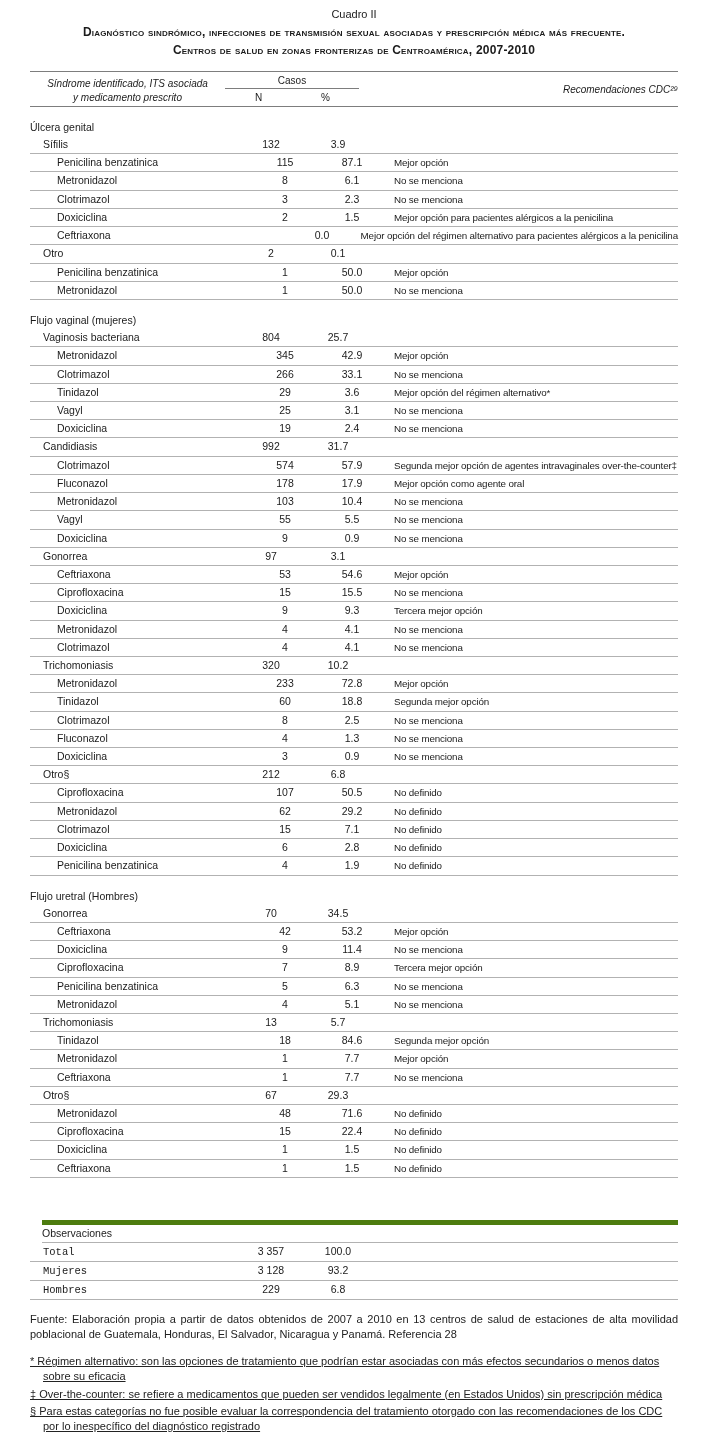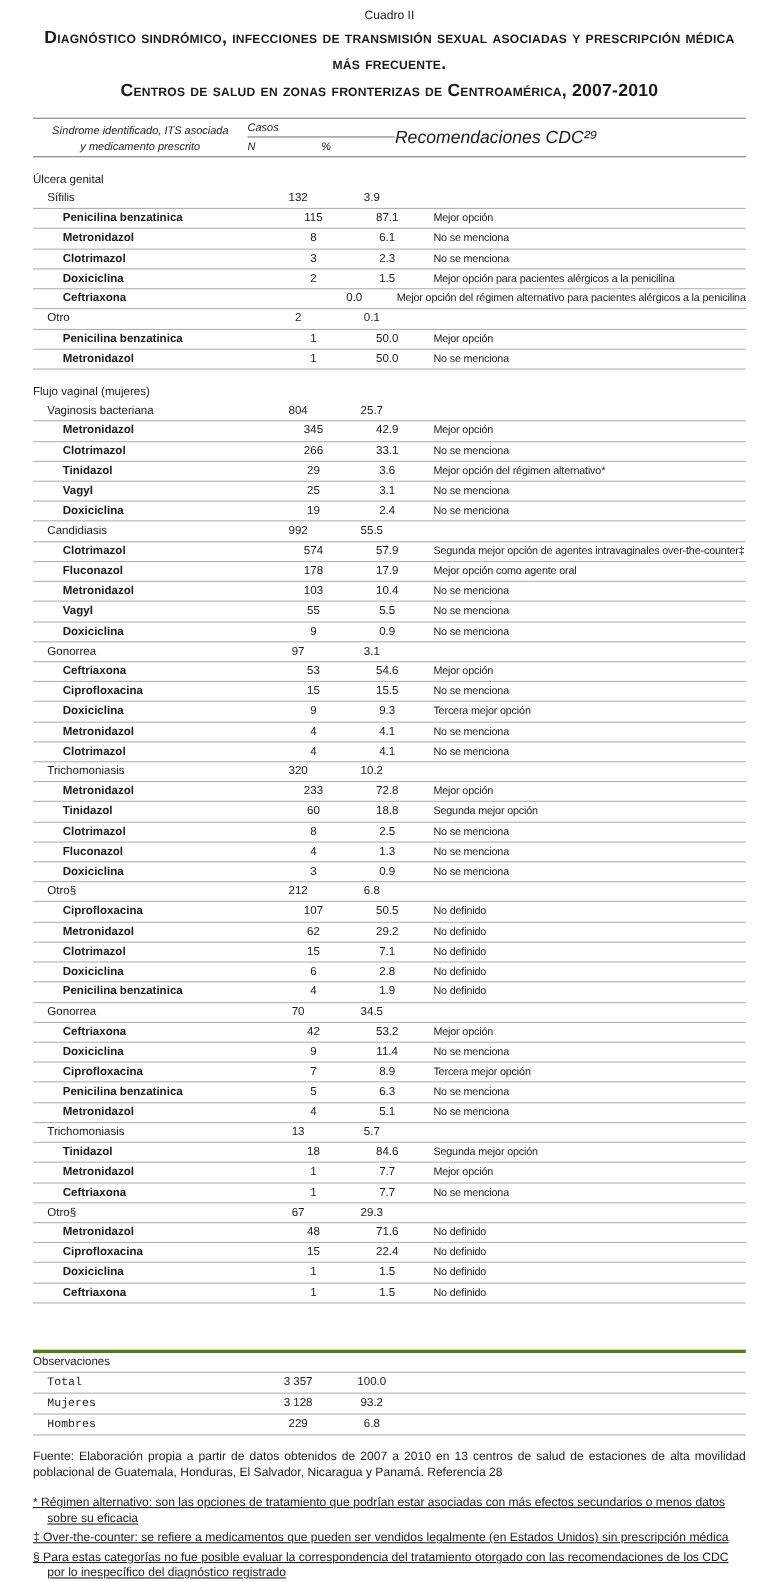--- a/index.html
+++ b/index.html
@@ -7,52 +7,52 @@
     width: 708px; height: 1438px;
     background: #ffffff;
     color: #1b1b1b;
     font-family: "Liberation Sans", "DejaVu Sans", sans-serif;
     overflow: hidden;
   }
   .page { padding: 8px 30px 0 30px; }
 
   .kicker { font-size: 11px; font-weight: normal; text-align: center; }
   .main-title {
-    font-size: 16px; font-weight: bold; font-variant: small-caps;
+    font-size: 12px; font-weight: bold; font-variant: small-caps;
     text-align: center; line-height: 1.5; margin-top: 3px; letter-spacing: .2px;
   }
 
   .thead {
     display: flex; align-items: stretch;
     border-top: 1px solid #7d7d7d; border-bottom: 1px solid #7d7d7d;
     margin-top: 12px; padding: 3px 0 2px 0;
   }
   .h-name { width: 195px; font-style: italic; font-size: 10px; text-align: center; line-height: 1.35; padding-top: 2px; }
-  .h-casos { width: 134px; font-style: italic; font-size: 10px; display: flex; flex-direction: column; }
+  .h-casos { width: 134px; font-size: 10px; text-align: center; display: flex; flex-direction: column; }
   .casos-label { border-bottom: 1px solid #7d7d7d; padding-bottom: 2px; }
   .casos-sub { display: flex; padding-top: 3px; }
   .h-n, .h-pct { width: 50%; }
-  .h-rec { flex: 1; font-style: italic; font-size: 16px; text-align: left; align-self: center; }
+  .h-rec { flex: 1; font-style: italic; font-size: 10px; text-align: right; align-self: center; }
 
   .tbody { }
   .row {
     display: flex; align-items: baseline;
     border-bottom: 1px solid #b2b2b2;
     font-size: 10.5px; line-height: 1.25; padding: 2px 0;
   }
   .c-name { width: 195px; }
   .c-n    { width: 66px; text-align: center; }
   .c-pct  { width: 68px; text-align: center; }
   .c-rec  { flex: 1; padding-left: 8px; white-space: nowrap; font-size: 9.8px; letter-spacing: -0.15px; }
 
   .t-section { border-bottom: none; margin-top: 12px; }
   .t-disease .c-name { padding-left: 13px; }
   .t-total   .c-name { padding-left: 13px; font-family: Liberation Mono, monospace; }
-  .t-med     .c-name { padding-left: 27px; font-weight: bold; }
-  .t-obs { border-top: 3px solid #4d7c0f; margin-top: 42px; }
+  .t-med     .c-name { padding-left: 27px; }
+  .t-obs { border-top: 5px solid #4d7c0f; margin-top: 42px; margin-left: 12px; }
 
   .footer { margin-top: 12px; font-size: 11px; line-height: 1.32; color: #222; }
   .fuente { text-align: justify; }
   .footnotes { margin-top: 13px; text-decoration: underline; }
   .footnote { padding-left: 13px; text-indent: -13px; margin-top: 3px; }
   .abbrev { margin-top: 11px; }
   .abbrev-line { margin-top: 1px; }
 </style>
 </head>
 <body>
@@ -181,21 +181,21 @@
     </div>
       <div class="row t-med">
       <div class="c-name">Doxiciclina</div>
       <div class="c-n">19</div>
       <div class="c-pct">2.4</div>
       <div class="c-rec">No se menciona</div>
     </div>
       <div class="row t-disease">
       <div class="c-name">Candidiasis</div>
       <div class="c-n">992</div>
-      <div class="c-pct">55.5</div>
+      <div class="c-pct">31.7</div>
       <div class="c-rec"></div>
     </div>
       <div class="row t-med">
       <div class="c-name">Clotrimazol</div>
       <div class="c-n">574</div>
       <div class="c-pct">57.9</div>
       <div class="c-rec">Segunda mejor opción de agentes intravaginales over-the-counter‡</div>
     </div>
       <div class="row t-med">
       <div class="c-name">Fluconazol</div>
@@ -321,20 +321,26 @@
       <div class="c-name">Doxiciclina</div>
       <div class="c-n">6</div>
       <div class="c-pct">2.8</div>
       <div class="c-rec">No definido</div>
     </div>
       <div class="row t-med">
       <div class="c-name">Penicilina benzatinica</div>
       <div class="c-n">4</div>
       <div class="c-pct">1.9</div>
       <div class="c-rec">No definido</div>
+    </div>
+      <div class="row t-section">
+      <div class="c-name">Flujo uretral (Hombres)</div>
+      <div class="c-n"></div>
+      <div class="c-pct"></div>
+      <div class="c-rec"></div>
     </div>
       <div class="row t-disease">
       <div class="c-name">Gonorrea</div>
       <div class="c-n">70</div>
       <div class="c-pct">34.5</div>
       <div class="c-rec"></div>
     </div>
       <div class="row t-med">
       <div class="c-name">Ceftriaxona</div>
       <div class="c-n">42</div>

